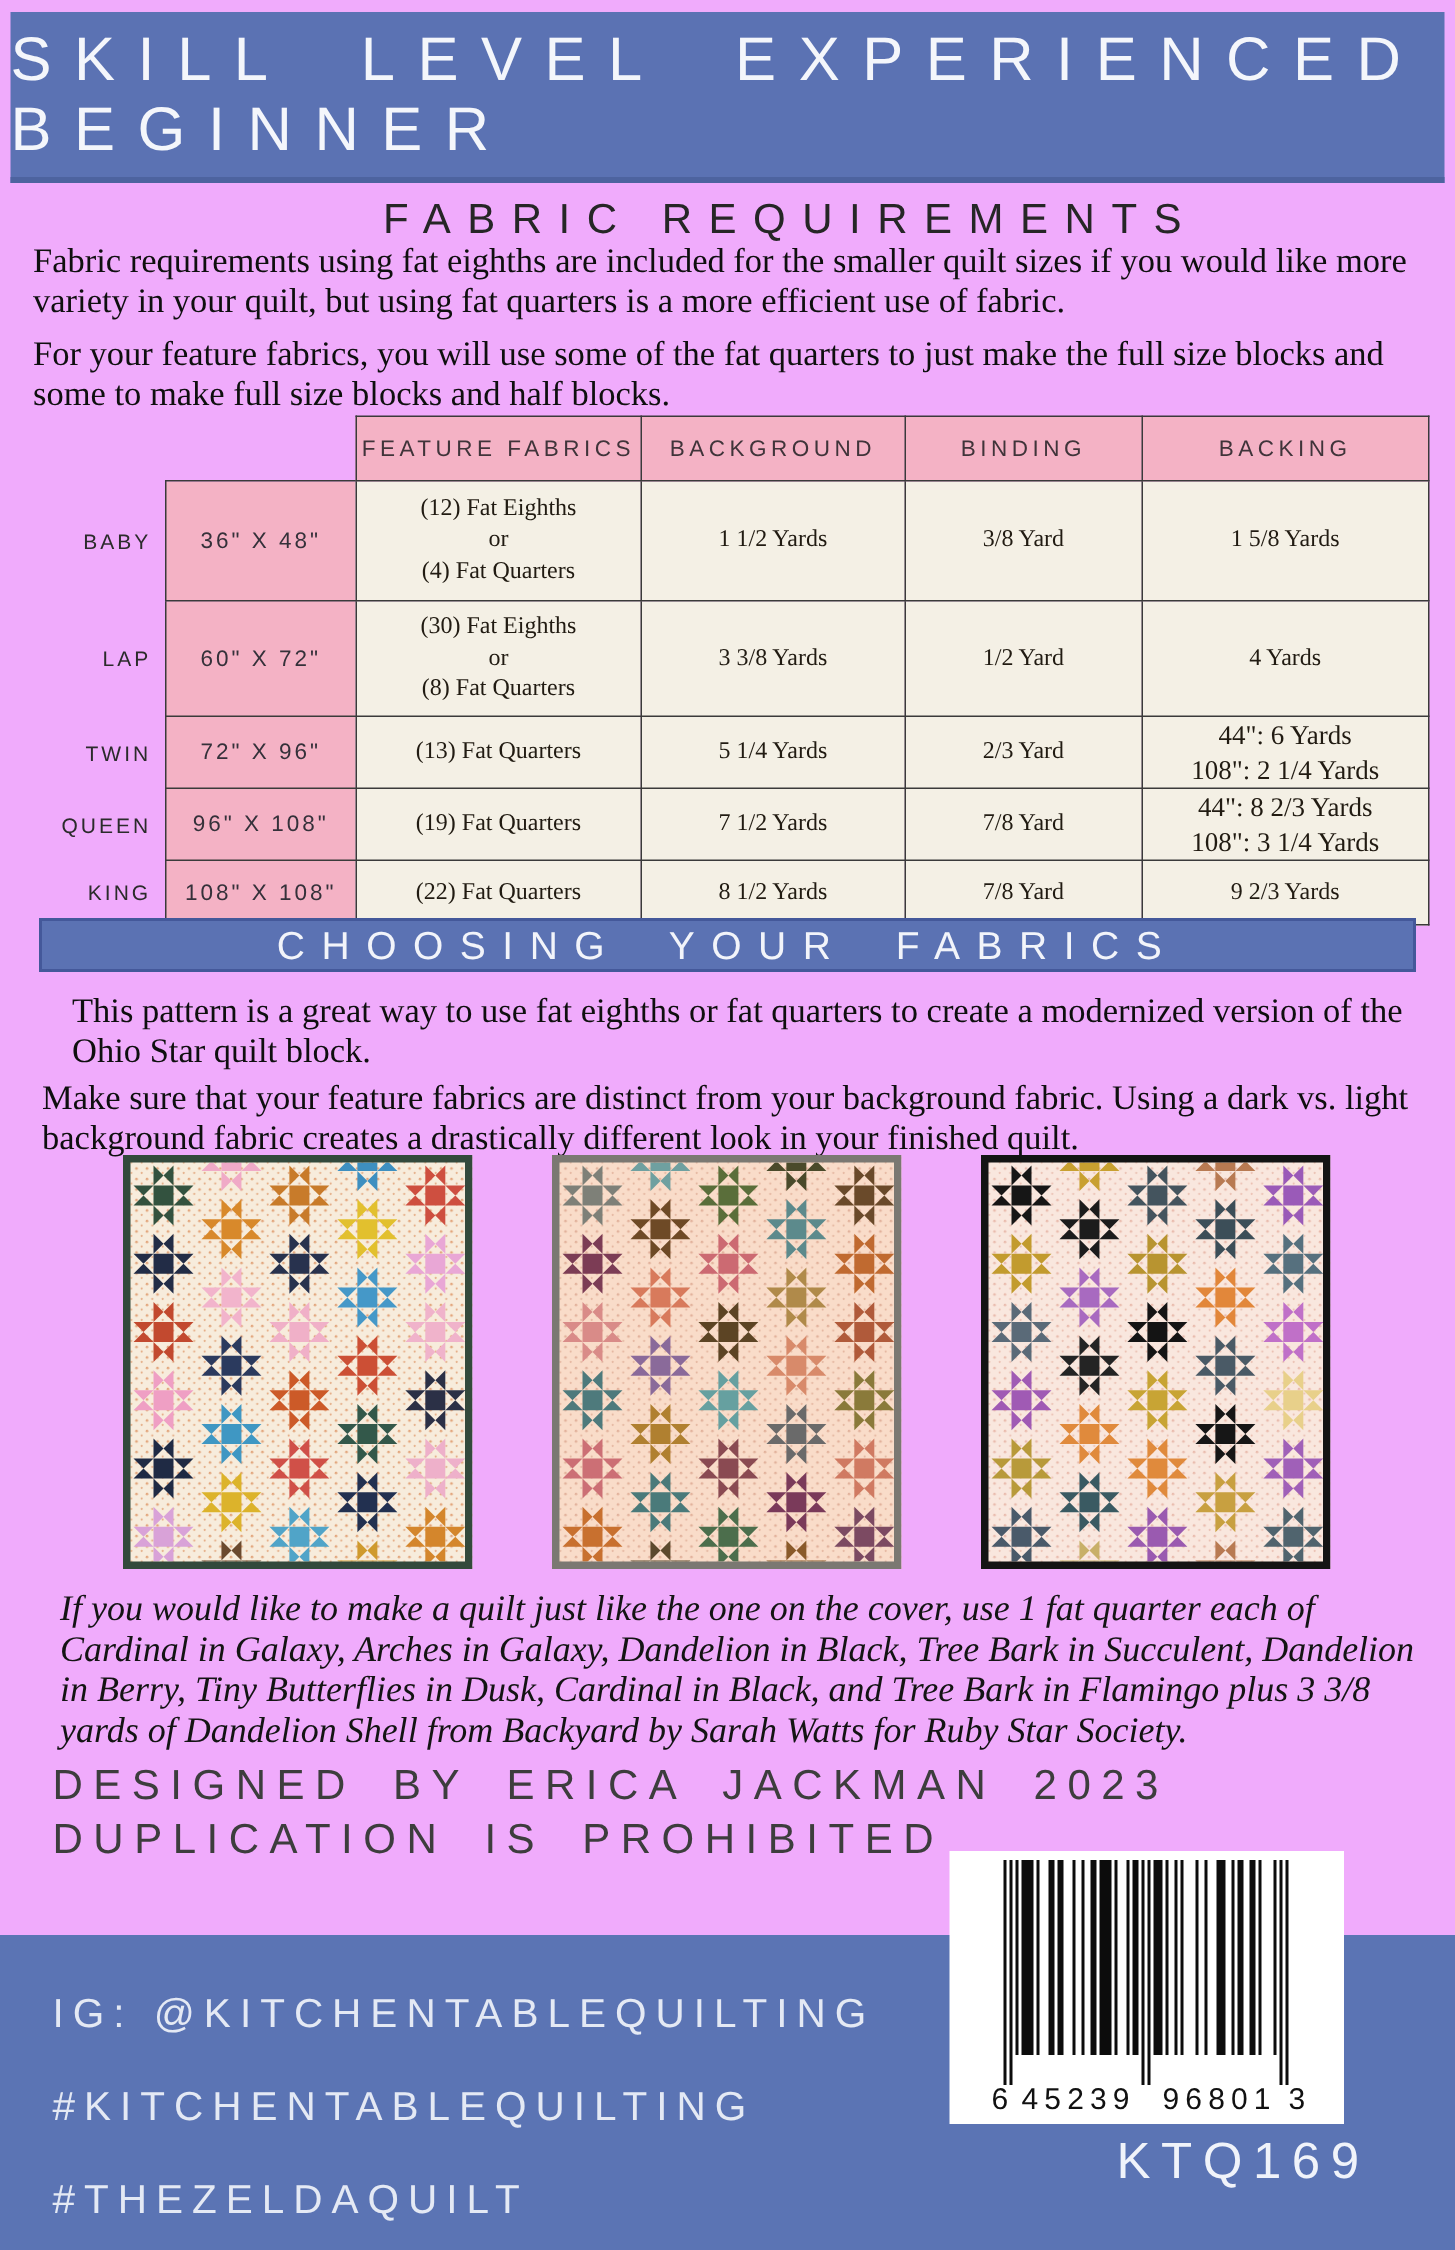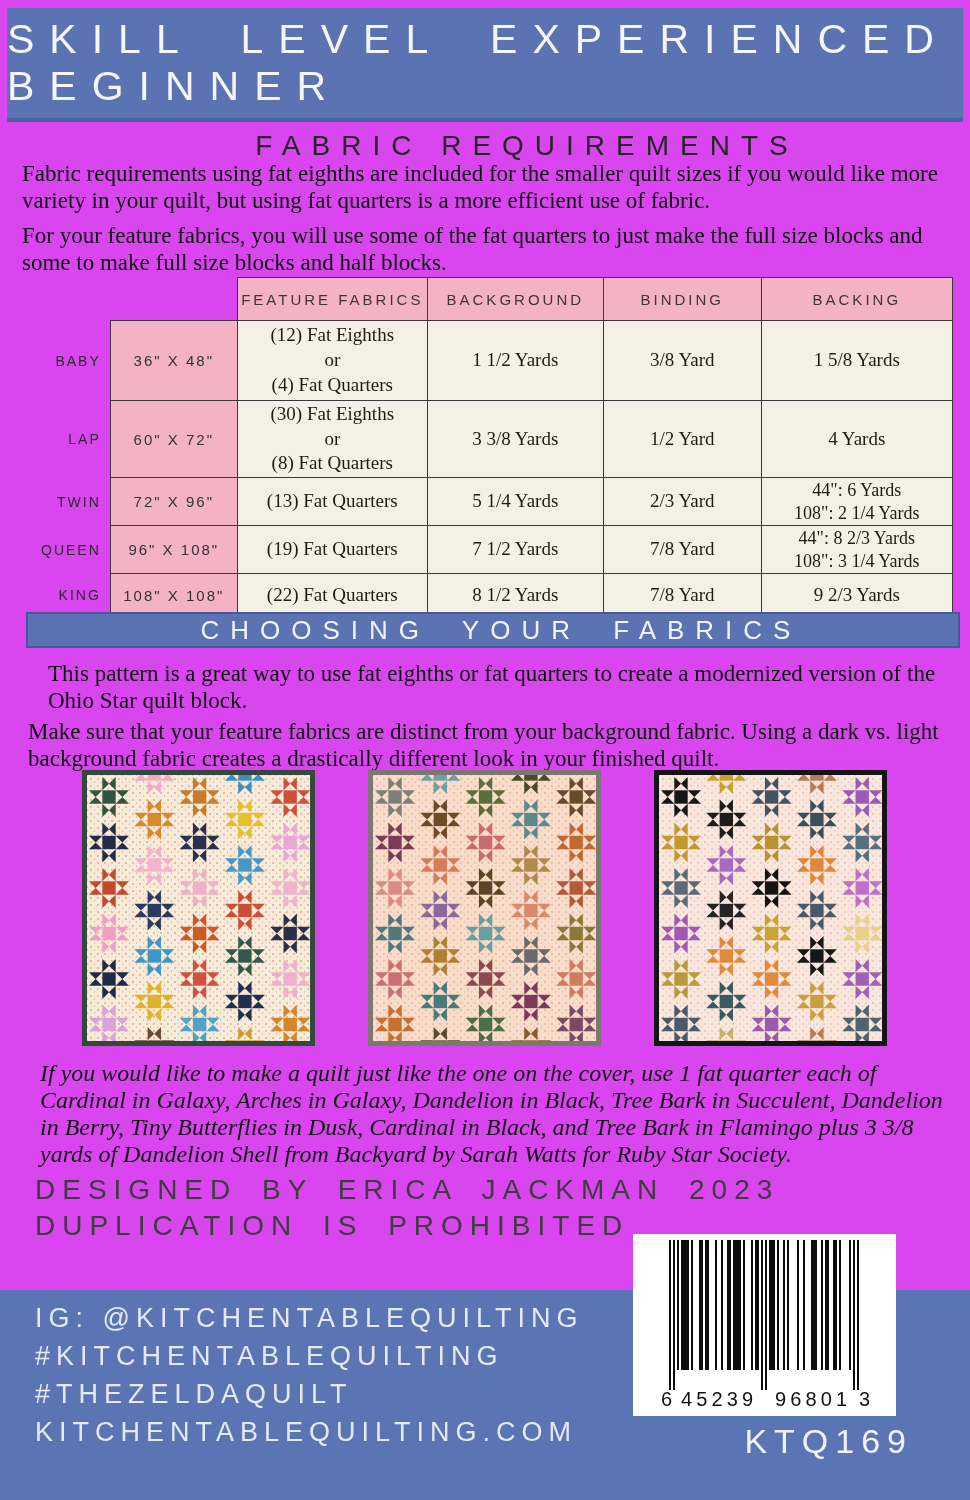--- a/index.html
+++ b/index.html
@@ -1,16 +1,16 @@
 <!DOCTYPE html>
 <html><head>
 <meta charset="utf-8">
 <style>
   html,body{margin:0;padding:0;background:#ffffff;}
-  .page{position:relative;width:970px;height:1500px;background:#d946ef;overflow:hidden;
+  .page{position:relative;width:970px;height:1500px;background:#f0abfc;overflow:hidden;
         font-family:"Liberation Sans",sans-serif;color:#1c1c1c;}
   
   .banner-top{position:absolute;left:7px;top:8px;width:956px;height:110px;background:#5b72b3;
       border-bottom:4px solid #4d639f;display:flex;align-items:center;justify-content:center;}
   .banner-top span{color:#f4f6fb;font-size:41px;letter-spacing:15px;word-spacing:22px;font-weight:400;}
   .h1{margin:0;position:absolute;left:0;top:130px;width:970px;text-align:center;
       font-size:28px;font-weight:400;letter-spacing:11px;color:#262626;padding-left:42px;}
   .para{position:absolute;font-family:"Liberation Serif",serif;font-size:23px;line-height:27px;color:#0f0f0f;margin:0;}
   .p1{left:22px;top:160px;width:930px;}
   .p2{left:22px;top:222px;width:930px;}
@@ -18,44 +18,44 @@
   .tblwrap{position:absolute;left:40px;top:277px;}
   table{border-collapse:collapse;table-layout:fixed;}
   col.c-lbl{width:55px}col.c-size{width:127px}col.c-feat{width:190px}
   col.c-bg{width:176px}col.c-bind{width:158px}col.c-back{width:191px}
   th.head{background:#f4b2c5;border:1.6px solid #3a3a3a;font-weight:400;font-size:15px;
       letter-spacing:3px;color:#40343a;height:40px;text-align:center;}
   th.ghost{border:none;background:none;}
   td.size{background:#f4b2c5;border:1.6px solid #3a3a3a;font-size:15px;letter-spacing:2px;
       color:#35313a;text-align:center;}
   td.cell{background:#f4f0e5;border:1.6px solid #3a3a3a;font-family:"Liberation Serif",serif;
-      font-size:19px;color:#211b12;text-align:center;white-space:pre-line;line-height:1.3;}
+      font-size:16px;color:#211b12;text-align:center;white-space:pre-line;line-height:1.3;}
   td.back2{font-size:18px;line-height:1.25;}
   td.lbl{border:none;background:none;text-align:right;padding-right:9px;font-size:14px;
       letter-spacing:2px;color:#2b2b2b;}
   tbody tr:nth-child(1){height:80px}tbody tr:nth-child(2){height:77px}
   tbody tr:nth-child(3){height:43px}tbody tr:nth-child(4){height:45px}
   tbody tr:nth-child(5){height:43px}
   .banner2{position:absolute;left:26px;top:612px;width:914px;height:32px;background:#5b72b3;
-      border:2px solid #44589a;display:flex;align-items:center;justify-content:center;padding-left:16px;}
+      border:2px solid #44589a;display:flex;align-items:center;justify-content:center;}
   .banner2 span{color:#f2f4fa;font-size:26px;letter-spacing:11px;word-spacing:14px;}
   .p3{left:22px;top:660px;width:930px;margin-left:26px;}
   .p4{left:28px;top:718px;width:925px;}
   
   .quilts{position:absolute;left:82px;top:770px;display:flex;gap:53px;}
   .quilt{width:233px;height:276px;}
   
   .note{position:absolute;left:40px;top:1060px;width:915px;margin:0;
       font-family:"Liberation Serif",serif;font-style:italic;font-size:24px;line-height:27px;color:#141414;}
   .designed{position:absolute;left:35px;top:1172px;}
   .designed div{font-size:28px;letter-spacing:7px;word-spacing:10px;color:#3d3d3d;line-height:36px;}
   
   .footer{position:absolute;left:0;top:1290px;width:970px;height:210px;background:#5b74b4;}
   .footer-lines{position:absolute;left:35px;top:9px;}
-  .footer-lines div{color:#e4e9f4;font-size:27px;letter-spacing:6px;line-height:38px;}
+  .footer-lines div{color:#e4e9f4;font-size:27px;letter-spacing:6px;line-height:38px;margin-top:24px;}
   .barcode-panel{position:absolute;left:633px;top:-56px;width:263px;height:182px;background:#ffffff;}
   .barcode-panel svg{display:block;margin:4px auto 0 auto;}
   .sku{position:absolute;left:650px;top:132px;width:263px;text-align:right;color:#f0f3fa;
       font-size:34px;letter-spacing:7px;}
 </style>
 </head>
 <body>
 
 <div class="page">
 

